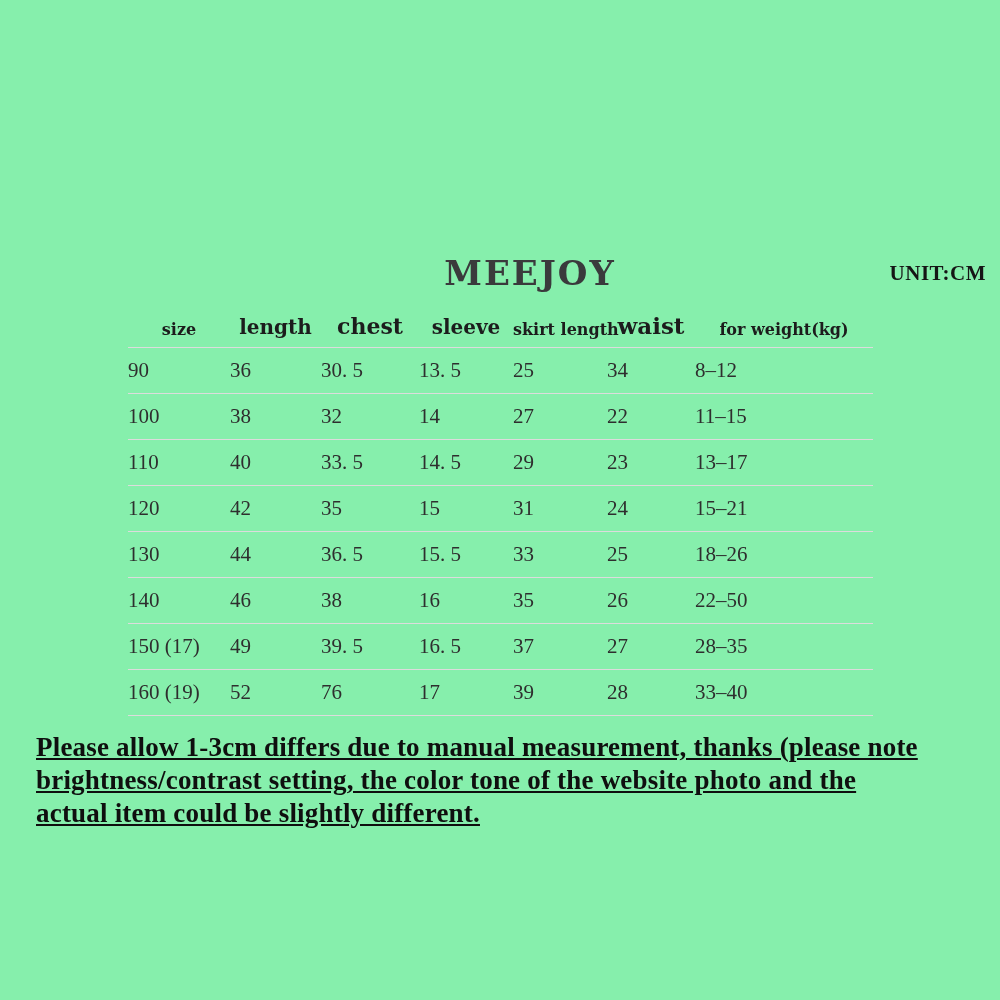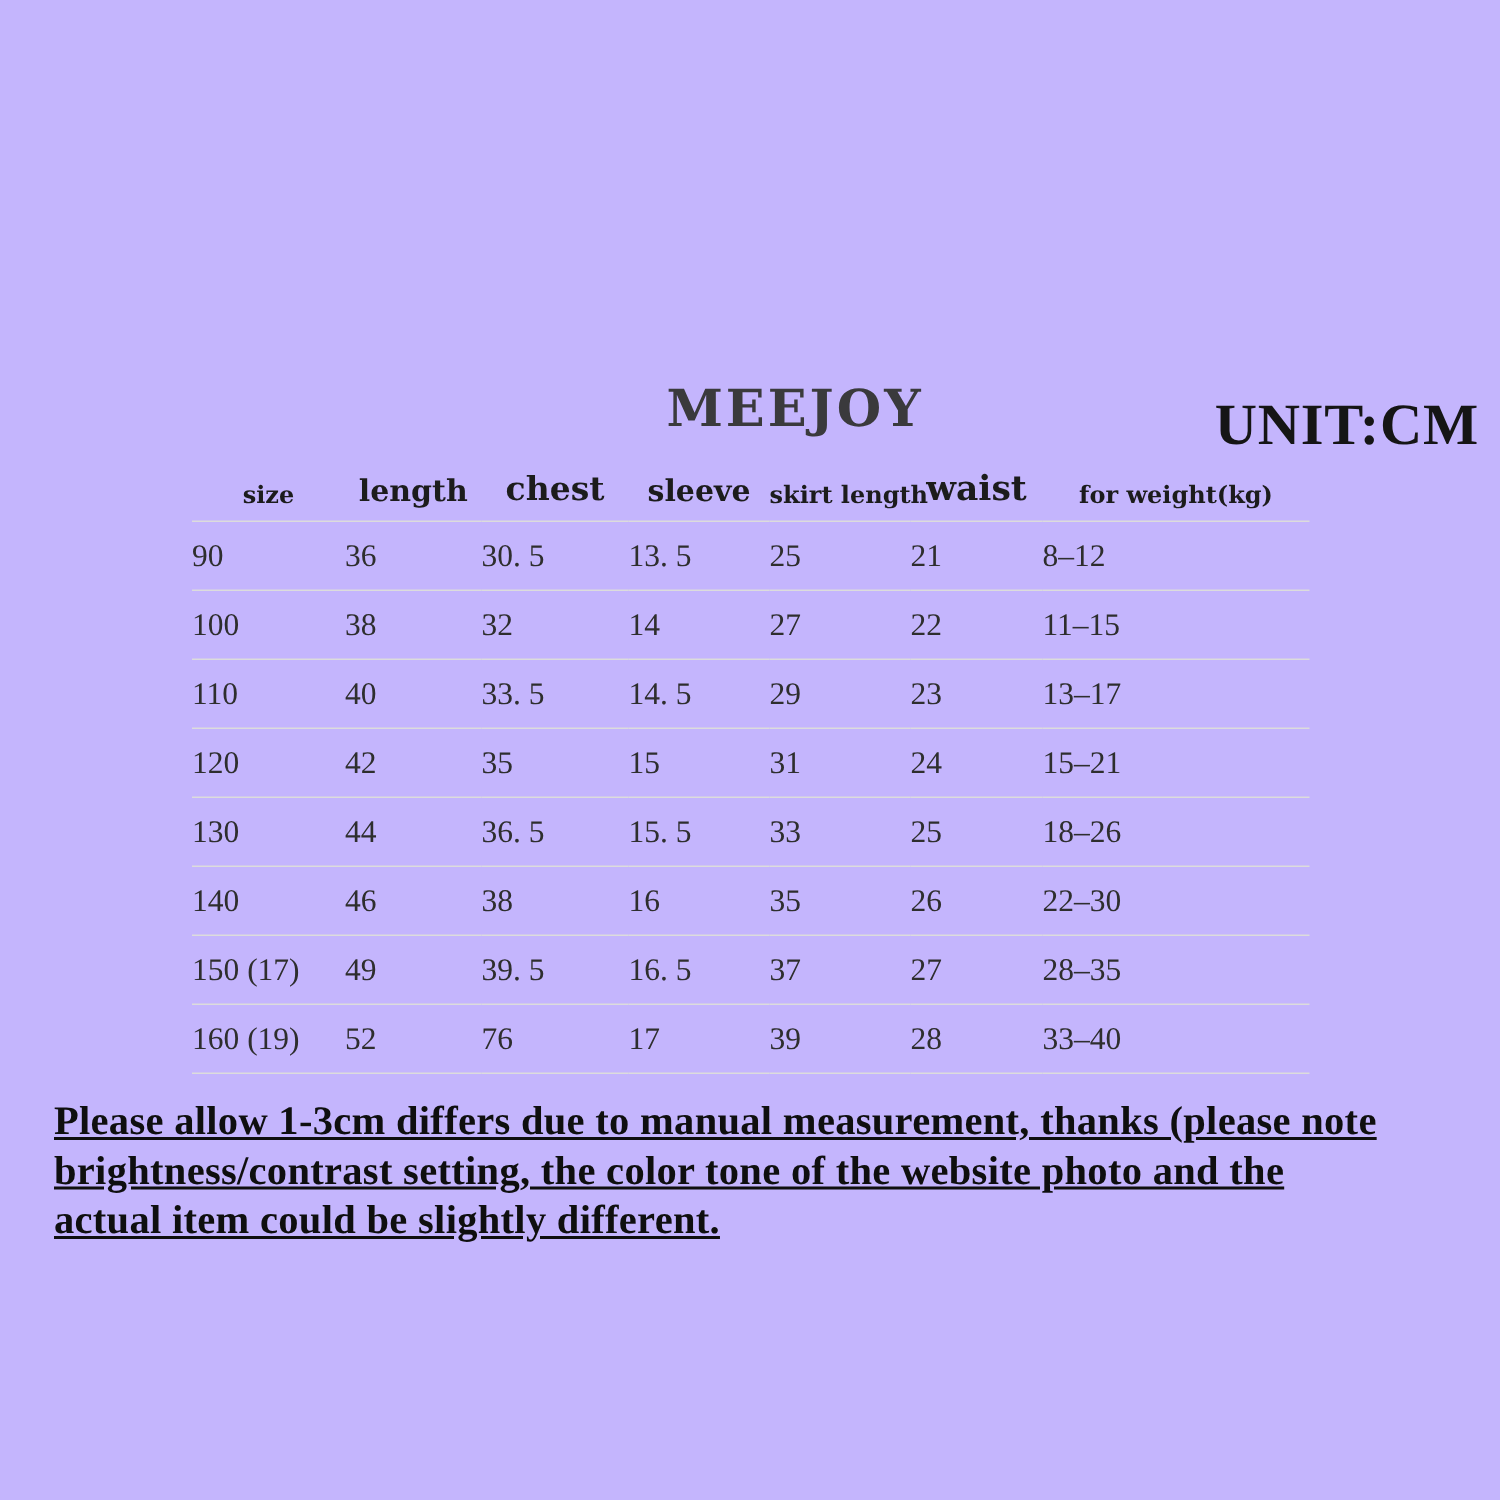--- a/index.html
+++ b/index.html
@@ -4,21 +4,21 @@
 <style>
   html, body {
     margin: 0;
     padding: 0;
     background: #ffffff;
   }
   .page {
     position: relative;
     width: 1000px;
     height: 1000px;
-    background: #c4b5fd;
+    background: #86efac;
     overflow: hidden;
     font-family: "Liberation Serif", serif;
   }
   .brand-title {
     position: absolute;
     top: 253px;
     left: 530px;
     transform: translateX(-50%);
     font-family: "DejaVu Serif", serif;
     font-weight: bold;
@@ -26,21 +26,21 @@
     letter-spacing: 2px;
     color: #3a3a3c;
     white-space: nowrap;
   }
   .unit-label {
     position: absolute;
     top: 261px;
     right: 14px;
     font-family: "Liberation Serif", serif;
     font-weight: bold;
-    font-size: 39px;
+    font-size: 21px;
     letter-spacing: 0.5px;
     color: #151515;
     white-space: nowrap;
   }
   .size-table-wrap {
     position: absolute;
     top: 306px;
     left: 128px;
     width: 745px;
   }
@@ -125,21 +125,21 @@
             <th>for weight(kg)</th>
           </tr>
       </thead>
       <tbody>
           <tr>
             <td>90</td>
             <td>36</td>
             <td>30. 5</td>
             <td>13. 5</td>
             <td>25</td>
-            <td>21</td>
+            <td>34</td>
             <td>8–12</td>
           </tr>
           <tr>
             <td>100</td>
             <td>38</td>
             <td>32</td>
             <td>14</td>
             <td>27</td>
             <td>22</td>
             <td>11–15</td>
@@ -171,21 +171,21 @@
             <td>25</td>
             <td>18–26</td>
           </tr>
           <tr>
             <td>140</td>
             <td>46</td>
             <td>38</td>
             <td>16</td>
             <td>35</td>
             <td>26</td>
-            <td>22–30</td>
+            <td>22–50</td>
           </tr>
           <tr>
             <td>150 (17)</td>
             <td>49</td>
             <td>39. 5</td>
             <td>16. 5</td>
             <td>37</td>
             <td>27</td>
             <td>28–35</td>
           </tr>

